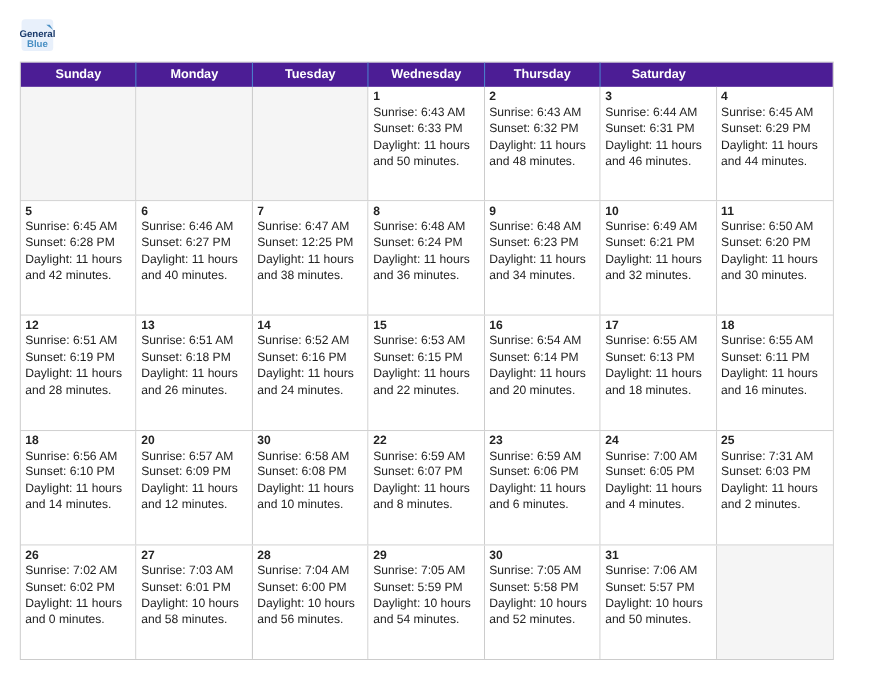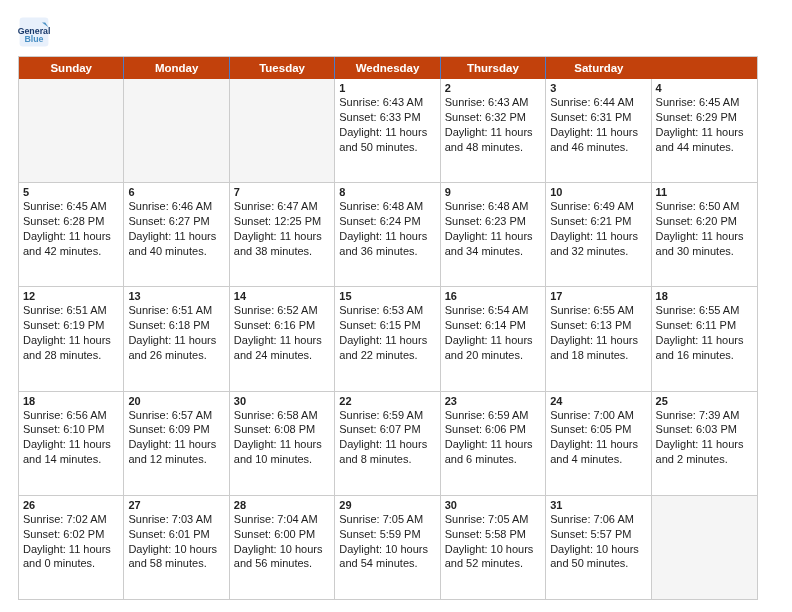--- a/index.html
+++ b/index.html
@@ -47,21 +47,21 @@
     }
     .calendar {
       flex: 1;
       display: flex;
       flex-direction: column;
       border: 1px solid #ccc;
     }
     .cal-header-row {
       display: grid;
       grid-template-columns: repeat(7, 1fr);
-      background: #c2410c;
+      background: #4c1d95;
     }
     .cal-header-cell {
       color: #fff;
       font-size: 11.5px;
       font-weight: bold;
       text-align: center;
       padding: 5px 2px;
       border-right: 1px solid #4a7cca;
     }
     .cal-header-cell:last-child { border-right: none; }
@@ -232,21 +232,21 @@
 Daylight: 11 hours
 and 8 minutes.</span></div>
           <div class="cal-cell"><span class="day-num">23</span><span class="info" style="white-space: pre-line;">Sunrise: 6:59 AM
 Sunset: 6:06 PM
 Daylight: 11 hours
 and 6 minutes.</span></div>
           <div class="cal-cell"><span class="day-num">24</span><span class="info" style="white-space: pre-line;">Sunrise: 7:00 AM
 Sunset: 6:05 PM
 Daylight: 11 hours
 and 4 minutes.</span></div>
-          <div class="cal-cell"><span class="day-num">25</span><span class="info" style="white-space: pre-line;">Sunrise: 7:39 AM
+          <div class="cal-cell"><span class="day-num">25</span><span class="info" style="white-space: pre-line;">Sunrise: 7:31 AM
 Sunset: 6:03 PM
 Daylight: 11 hours
 and 2 minutes.</span></div>
         </div>
         <div class="cal-row">
           <div class="cal-cell"><span class="day-num">26</span><span class="info" style="white-space: pre-line;">Sunrise: 7:02 AM
 Sunset: 6:02 PM
 Daylight: 11 hours
 and 0 minutes.</span></div>
           <div class="cal-cell"><span class="day-num">27</span><span class="info" style="white-space: pre-line;">Sunrise: 7:03 AM

